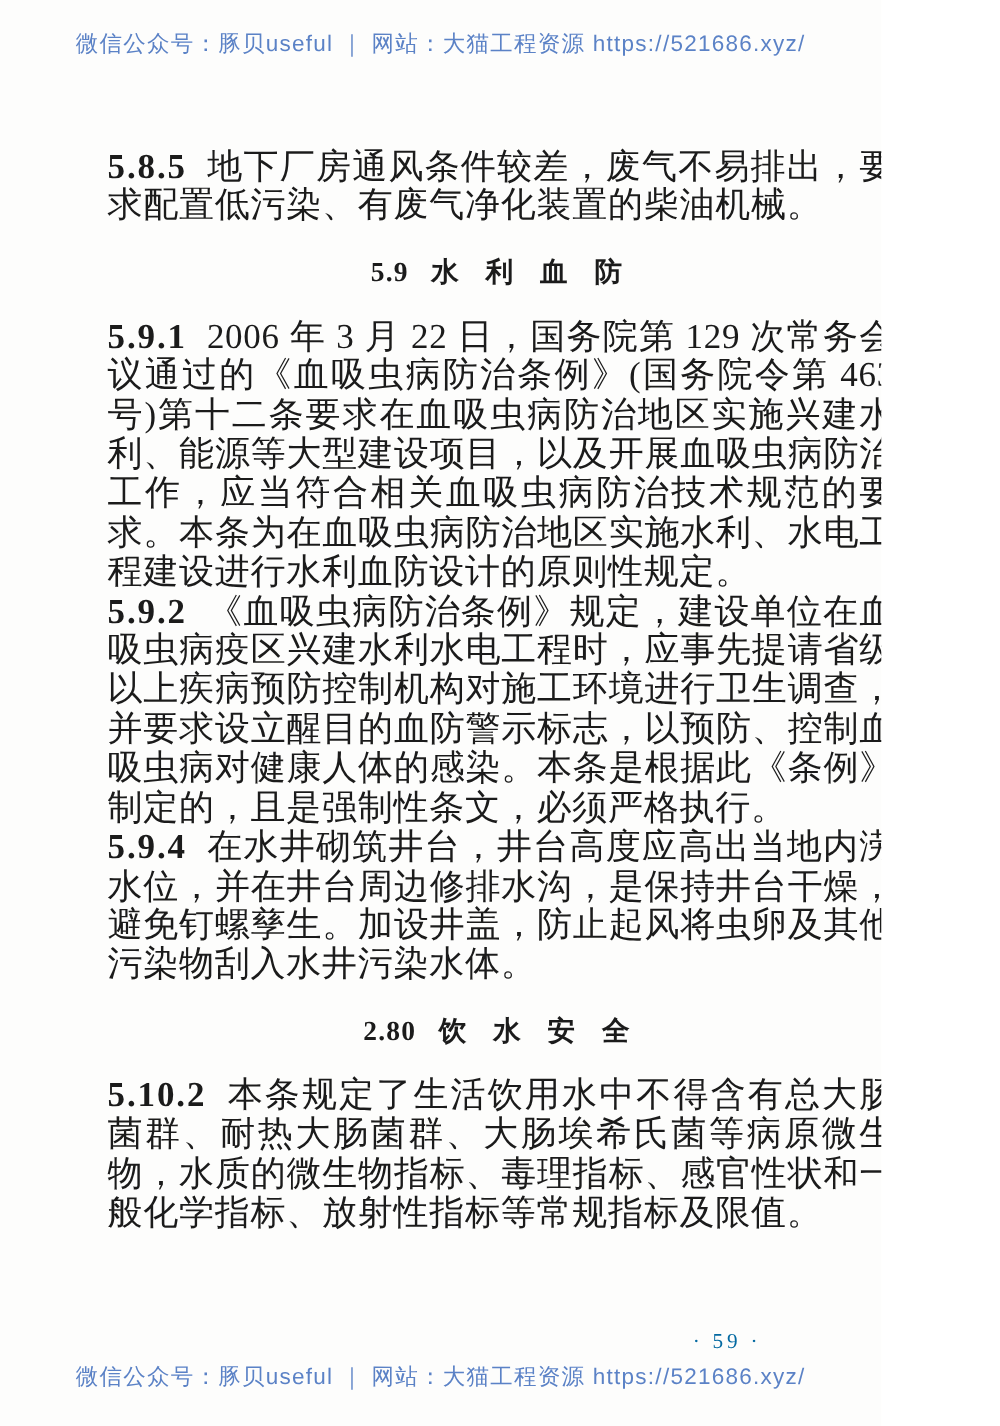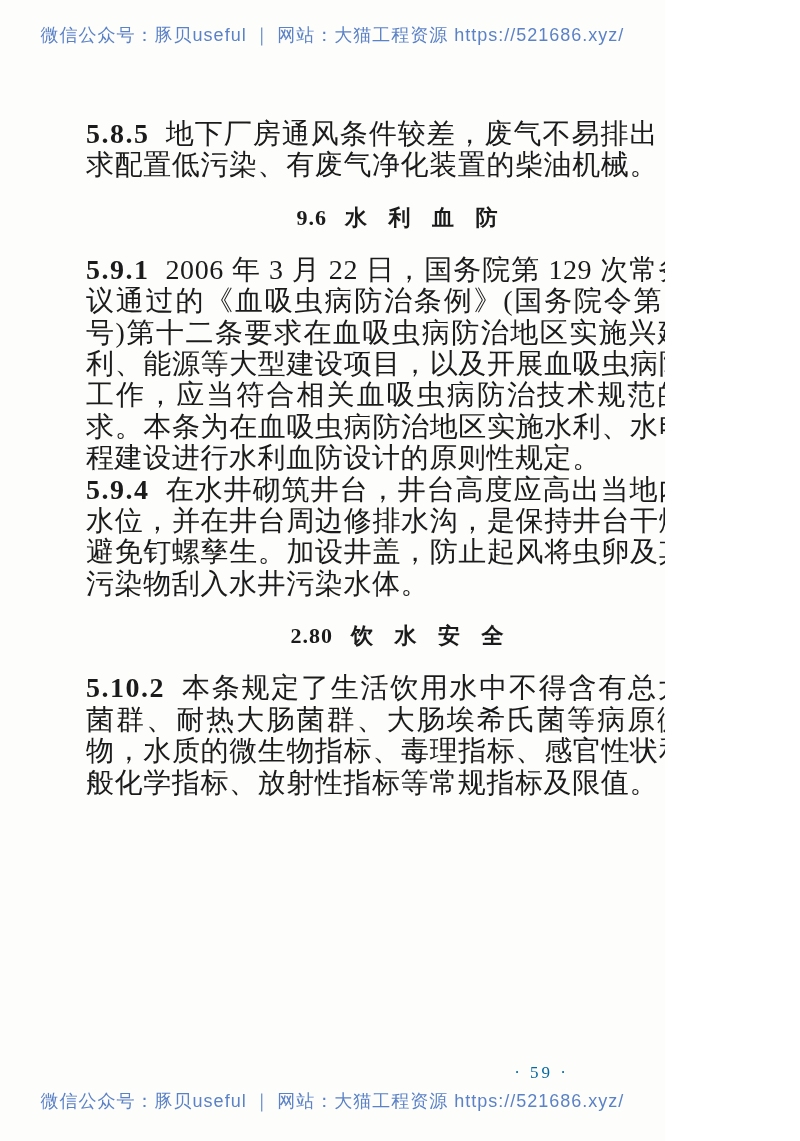--- a/index.html
+++ b/index.html
@@ -8,20 +8,21 @@
     background: #ffffff;
   }
   .page {
     position: relative;
     width: 665px;
     height: 1141px;
     background: #fdfdfc;
     overflow: hidden;
     font-family: "Liberation Serif", "DejaVu Serif", serif;
     color: #1b1b1b;
+    padding-left: 40px;
   }
   .watermark {
     position: absolute;
     left: 0;
     right: 0;
     text-align: center;
     font-family: "Liberation Sans", "DejaVu Sans", sans-serif;
     font-size: 18px;
     letter-spacing: 1px;
     color: #5b82c6;
@@ -73,27 +74,30 @@
 
   <div class="watermark watermark-top">微信公众号：豚贝useful ｜ 网站：大猫工程资源 https://521686.xyz/</div>
 
   <div class="content">
 
     <p class="clause">
       <span class="clause-num">5.8.5</span><span>地下厂房通风条件较差，废气不易排出，要求配置低污染、有废气净化装置的柴油机械。</span>
     </p>
 
     <h2 class="section-heading">
-      <span class="section-num">9.6</span><span class="section-title">水 利 血 防</span>
+      <span class="section-num">5.9</span><span class="section-title">水 利 血 防</span>
     </h2>
 
     <p class="clause">
       <span class="clause-num">5.9.1</span><span>2006 年 3 月 22 日，国务院第 129 次常务会议通过的《血吸虫病防治条例》(国务院令第 463 号)第十二条要求在血吸虫病防治地区实施兴建水利、能源等大型建设项目，以及开展血吸虫病防治工作，应当符合相关血吸虫病防治技术规范的要求。本条为在血吸虫病防治地区实施水利、水电工程建设进行水利血防设计的原则性规定。</span>
     </p>
 
+    <p class="clause">
+      <span class="clause-num">5.9.2</span><span>《血吸虫病防治条例》规定，建设单位在血吸虫病疫区兴建水利水电工程时，应事先提请省级以上疾病预防控制机构对施工环境进行卫生调查，并要求设立醒目的血防警示标志，以预防、控制血吸虫病对健康人体的感染。本条是根据此《条例》制定的，且是强制性条文，必须严格执行。</span>
+    </p>
 
 
     <p class="clause">
       <span class="clause-num">5.9.4</span><span>在水井砌筑井台，井台高度应高出当地内涝水位，并在井台周边修排水沟，是保持井台干燥，避免钉螺孳生。加设井盖，防止起风将虫卵及其他污染物刮入水井污染水体。</span>
     </p>
 
     <h2 class="section-heading">
       <span class="section-num">2.80</span><span class="section-title">饮 水 安 全</span>
     </h2>
 

